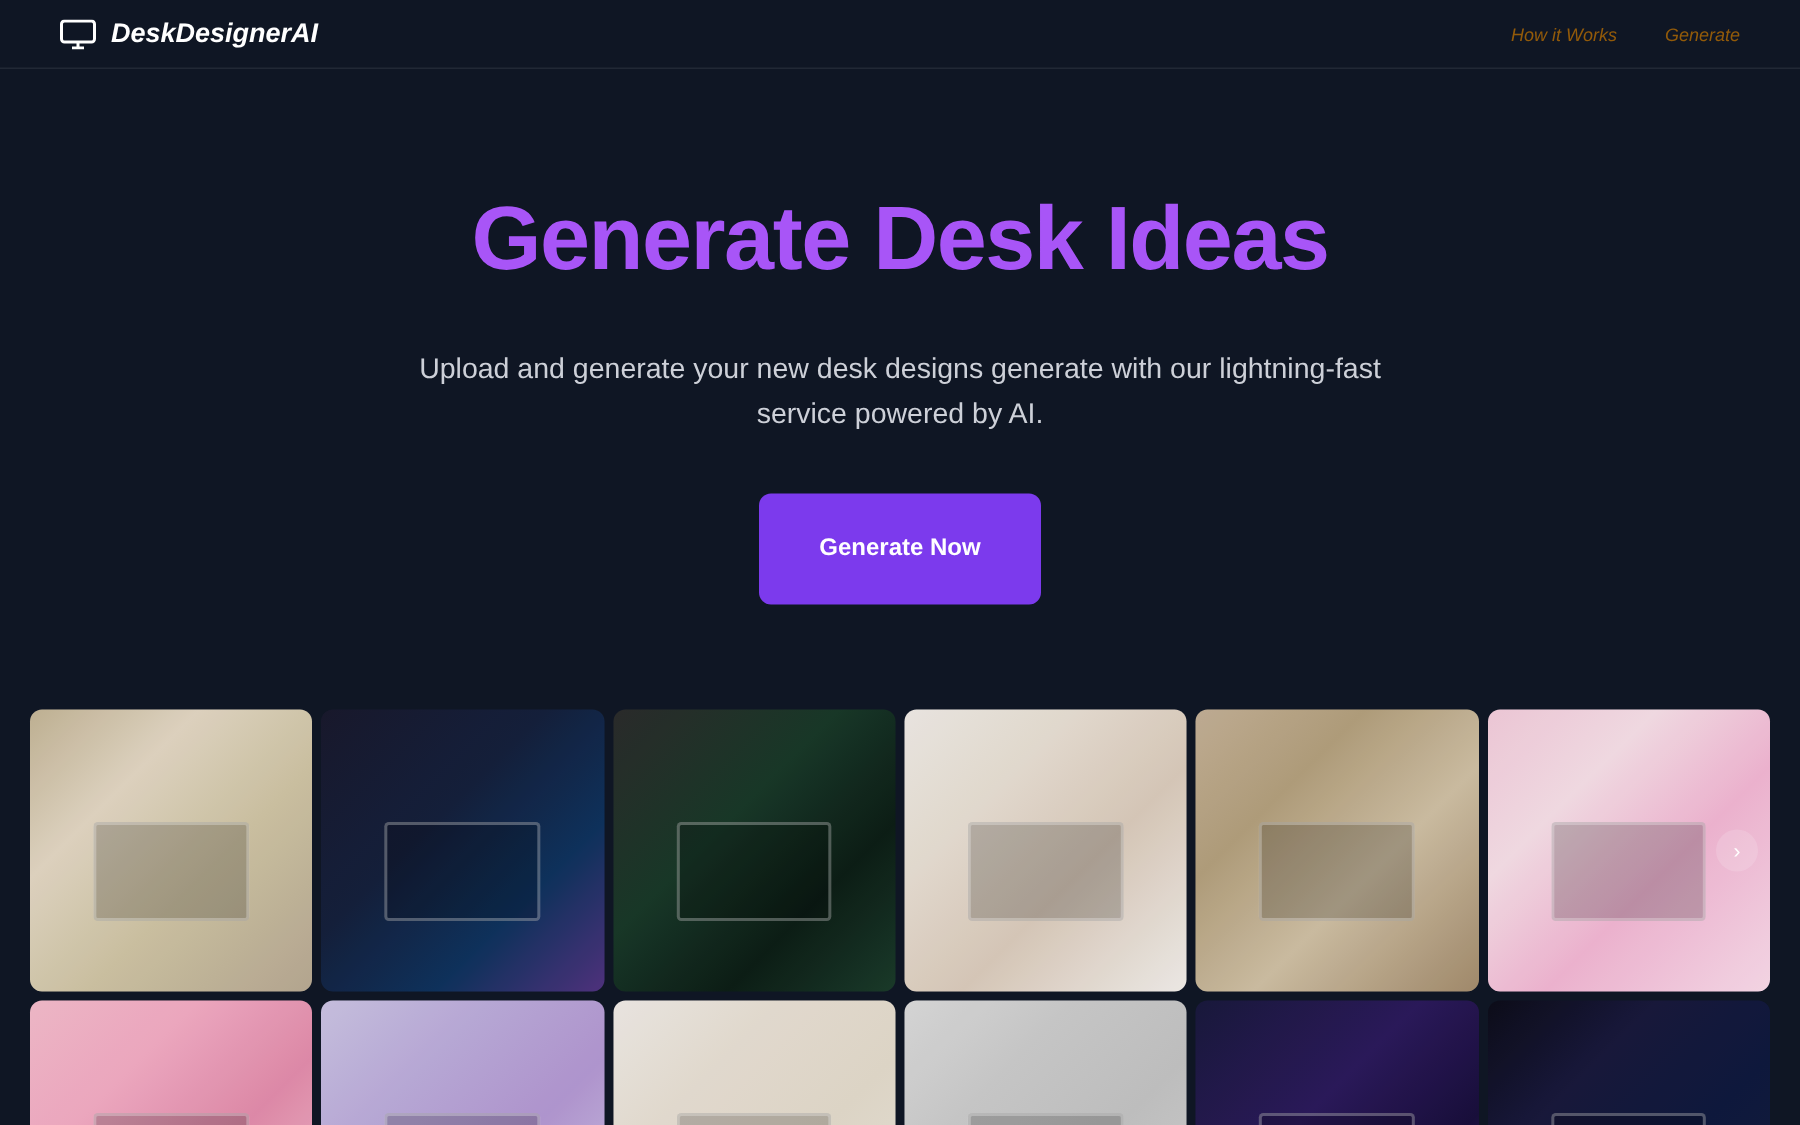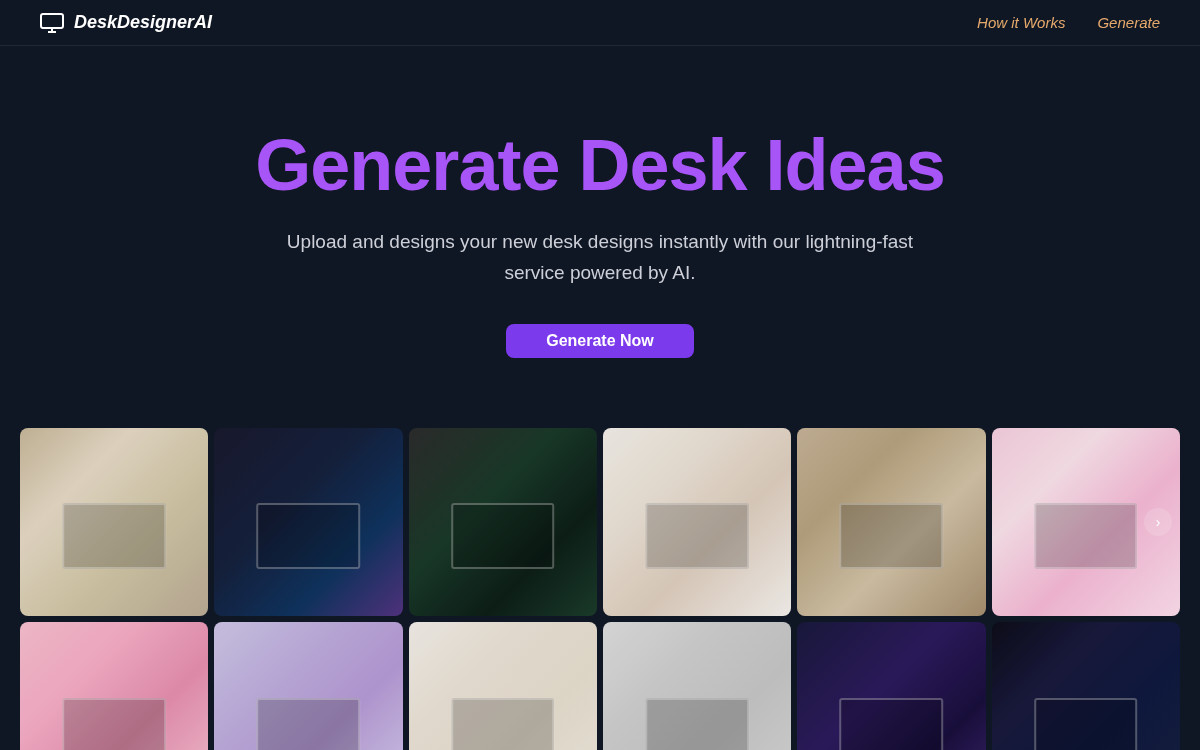--- a/index.html
+++ b/index.html
@@ -33,53 +33,53 @@
       font-size: 18px;
       font-weight: 700;
       text-decoration: none;
     }
     .nav-links {
       display: flex;
       align-items: center;
       gap: 32px;
     }
     .nav-link {
-      color: #fdba74;
+      color: #a16207;
       text-decoration: none;
-      font-size: 15px;
+      font-size: 12px;
       opacity: 0.9;
     }
 
     
     .hero {
       text-align: center;
       padding: 80px 40px 50px;
     }
     .hero-title {
-      font-size: 72px;
+      font-size: 60px;
       font-weight: 800;
       color: #a855f7;
       line-height: 1.1;
-      margin-bottom: 22px;
+      margin-bottom: 40px;
       letter-spacing: -1px;
     }
     .hero-subtitle {
       font-size: 19px;
       color: #cdd0d8;
       line-height: 1.6;
       max-width: 680px;
       margin: 0 auto 36px;
     }
     .cta-button {
       display: inline-block;
       background-color: #7c3aed;
       color: #ffffff;
       font-size: 16px;
       font-weight: 600;
-      padding: 8px 40px;
+      padding: 28px 40px;
       border-radius: 8px;
       border: none;
       cursor: pointer;
       text-decoration: none;
     }
 
     
     .gallery {
       padding: 20px 20px 0;
       display: grid;
@@ -159,21 +159,21 @@
     <span>DeskDesignerAI</span>
   </a>
   <div class="nav-links">
     <a class="nav-link" href="#">How it Works</a>
     <a class="nav-link" href="#">Generate</a>
   </div>
 </nav>
 
 <section class="hero">
   <h1 class="hero-title">Generate Desk Ideas</h1>
-  <p class="hero-subtitle">Upload and designs your new desk designs instantly with our lightning-fast service powered by AI.</p>
+  <p class="hero-subtitle">Upload and generate your new desk designs generate with our lightning-fast service powered by AI.</p>
   <button class="cta-button">Generate Now</button>
 </section>
 
 <div class="gallery" id="gallery-container">
 <div class="gallery-item desk-1" title="White desk with plants and monitors">
       <div class="monitor-overlay"></div>
     </div>
     <div class="gallery-item desk-2" title="Gaming desk with dark setup">
       <div class="monitor-overlay"></div>
     </div>

